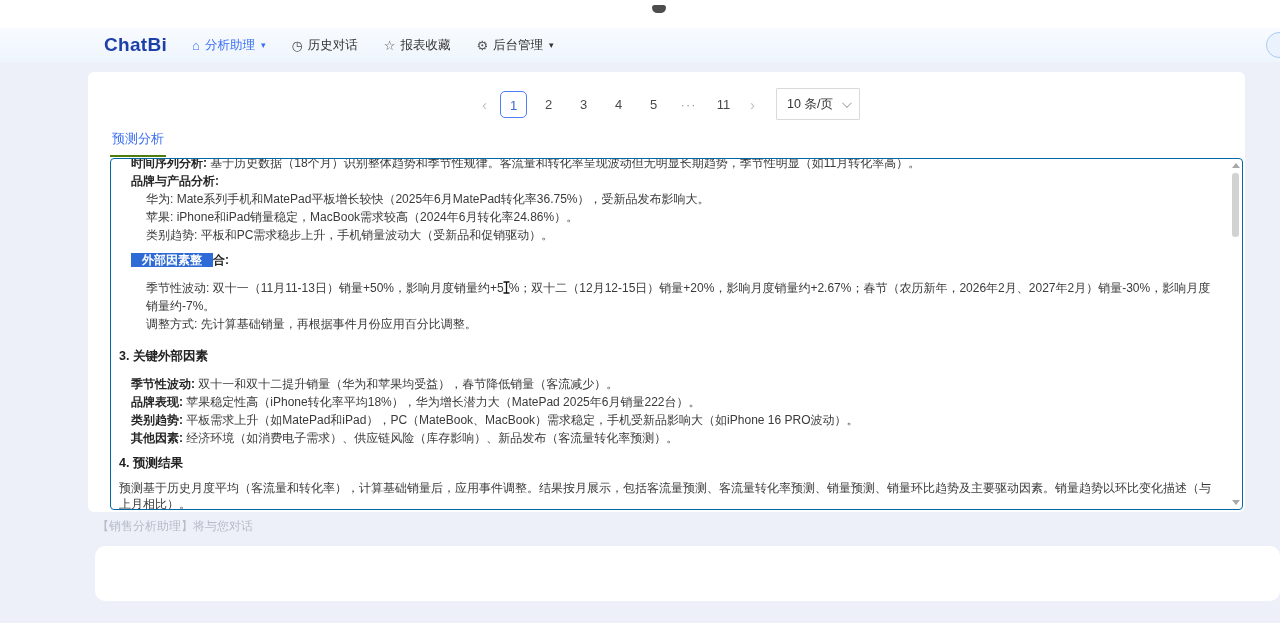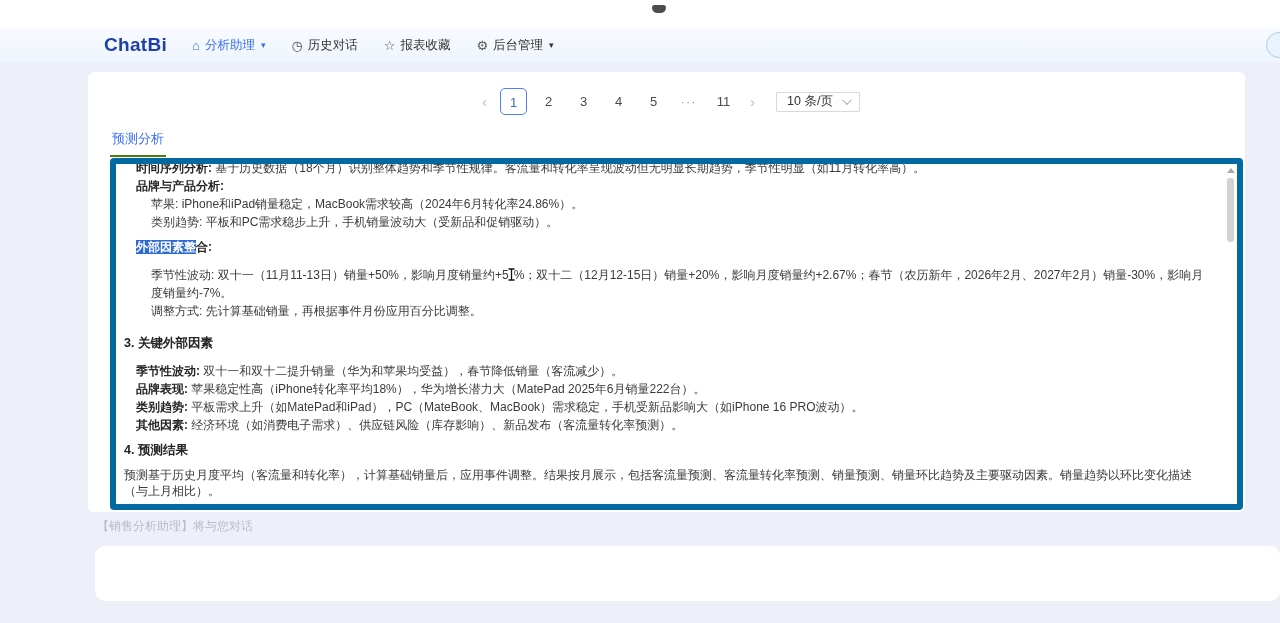--- a/index.html
+++ b/index.html
@@ -33,43 +33,43 @@
 
   
   .panel { position:absolute; left:88px; top:72px; width:1157px; height:440px; background:#fff; border-radius:6px; }
 
   
   .pagination { position:absolute; left:0; top:16px; width:100%; display:flex; justify-content:center; align-items:center; font-size:13px; color:#4a4a4a; }
   .pg-arrow { color:#bfbfbf; font-size:15px; padding:0 9px; cursor:pointer; }
   .pg-num { min-width:27px; height:27px; line-height:27px; text-align:center; margin:0 4px; cursor:pointer; border-radius:5px; }
   .pg-num.current { border:1px solid #4f7df9; color:#3b66d6; background:#fff; }
   .pg-ellipsis { color:#999; margin:0 4px; min-width:27px; text-align:center; letter-spacing:1px; }
-  .pg-size { display:flex; align-items:center; gap:9px; border:1px solid #d9d9d9; border-radius:1px; height:20px;
+  .pg-size { display:flex; align-items:center; gap:9px; border:1px solid #d9d9d9; border-radius:1px; height:32px;
     padding:0 10px; margin-left:12px; font-size:12.5px; color:#333; background:#fff; cursor:pointer; }
   .chev-down { width:7px; height:7px; border-right:1.4px solid #a9a9a9; border-bottom:1.4px solid #a9a9a9;
     transform:rotate(45deg) translateY(-2px); }
 
   
   .tab { position:absolute; left:22px; top:58px; font-size:13px; color:#3b6ff5; padding:0 2px 7px 2px;
     border-bottom:2px solid #4d7c0f; cursor:pointer; }
 
   
   .content-box { position:absolute; left:22px; top:86px; width:1133px; height:352px;
-    border:6px solid #0369a1; border-radius:4px; background:#fff; overflow:hidden; }
+    border:1px solid #0369a1; border-radius:4px; background:#fff; overflow:hidden; }
   .content-inner { padding:0 22px 0 8px; font-size:12px; line-height:16px; color:#3a3a3a; }
   .ln { margin-top:2px; }
   .first { margin-top:-4px; }
   .li1 { margin-left:12px; }
   .li2 { margin-left:27px; }
   .gap-sm { margin-top:12px; }
   .gap-md { margin-top:9px; }
   .gap-lg { margin-top:16px; }
   .lbl { font-weight:bold; color:#262626; }
   .h-num { font-weight:bold; color:#222; font-size:12.5px; }
-  .hl { background:#2e6bd6; color:#fff; font-weight:bold; padding:0 0; }
+  .hl { background:#2e6bd6; color:#fff; font-weight:bold; padding:0 11px; }
   .ibeam { display:inline-block; vertical-align:-2px; margin:0 -2px; }
 
   
   .tbl { width:100%; border-collapse:collapse; margin-top:11px; font-size:12px; table-layout:fixed; }
   .tbl th { text-align:left; font-weight:bold; color:#2c2c2c; padding:8px 8px 8px 2px;
     border-top:1px solid #f0f0f0; border-bottom:1px solid #e8e8e8; }
   .c1{width:13.2%} .c2{width:10.8%} .c3{width:19.8%} .c4{width:10.2%} .c5{width:15.4%} .c6{width:30.6%}
 
   
   .vscroll { position:absolute; top:2px; right:2px; width:9px; height:346px; }
@@ -134,20 +134,21 @@
   </div>
 
   <div class="tab">预测分析</div>
 
   <div class="content-box">
     <div class="content-inner">
 
       <p class="ln li1 first"><span class="lbl">时间序列分析:</span> <span>基于历史数据（18个月）识别整体趋势和季节性规律。客流量和转化率呈现波动但无明显长期趋势，季节性明显（如11月转化率高）。</span></p>
 
       <p class="ln li1"><span class="lbl">品牌与产品分析:</span></p>
+      <p class="ln li2"><span>华为:</span> <span>Mate系列手机和MatePad平板增长较快（2025年6月MatePad转化率36.75%），受新品发布影响大。</span></p>
       <p class="ln li2"><span>苹果:</span> <span>iPhone和iPad销量稳定，MacBook需求较高（2024年6月转化率24.86%）。</span></p>
       <p class="ln li2"><span>类别趋势:</span> <span>平板和PC需求稳步上升，手机销量波动大（受新品和促销驱动）。</span></p>
 
       <p class="ln li1 gap-md"><span class="hl">外部因素整</span><span class="lbl">合:</span></p>
 
       <p class="ln li2 gap-sm"><span>季节性波动:</span> <span>双十一（11月11-13日）销量+50%，影响月度销量约+5</span><span class="ibeam"><svg width="9" height="13" viewBox="0 0 9 13">
               <path d="M1.5 1 H7.5 M4.5 1 V12 M1.5 12 H7.5" stroke="#111" stroke-width="1.3" fill="none"></path>
             </svg></span><span>%；双十二（12月12-15日）销量+20%，影响月度销量约+2.67%；春节（农历新年，2026年2月、2027年2月）销量-30%，影响月度销量约-7%。</span></p>
       <p class="ln li2"><span>调整方式:</span> <span>先计算基础销量，再根据事件月份应用百分比调整。</span></p>
 

